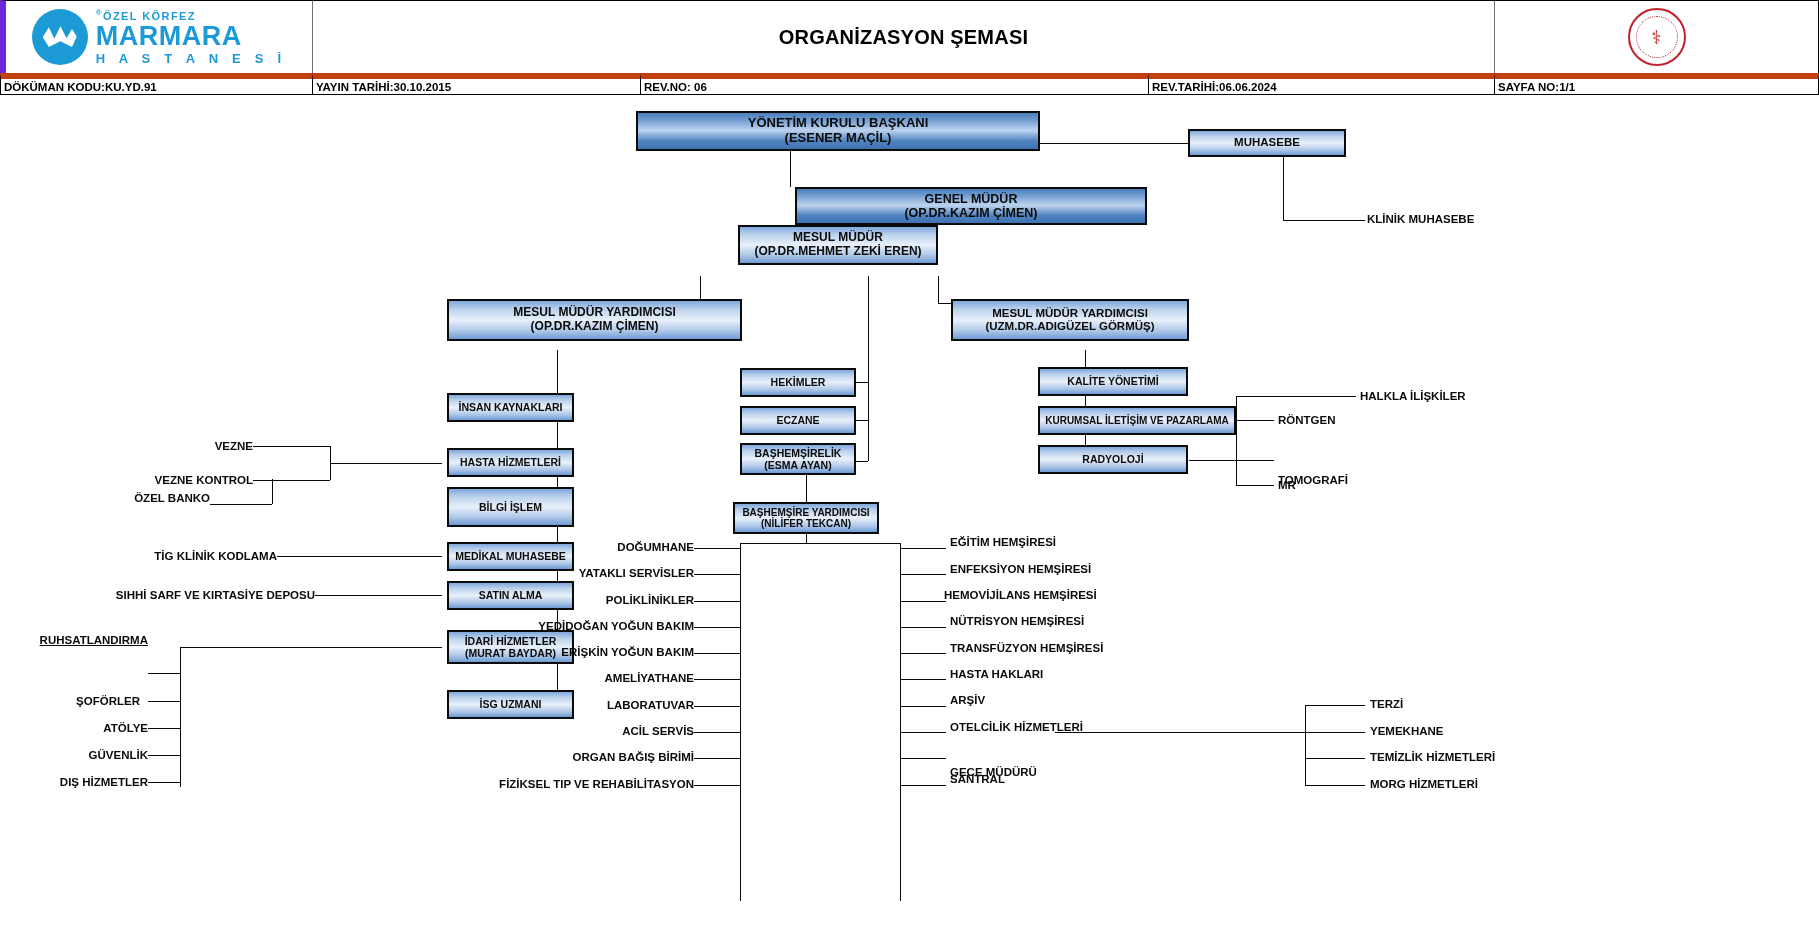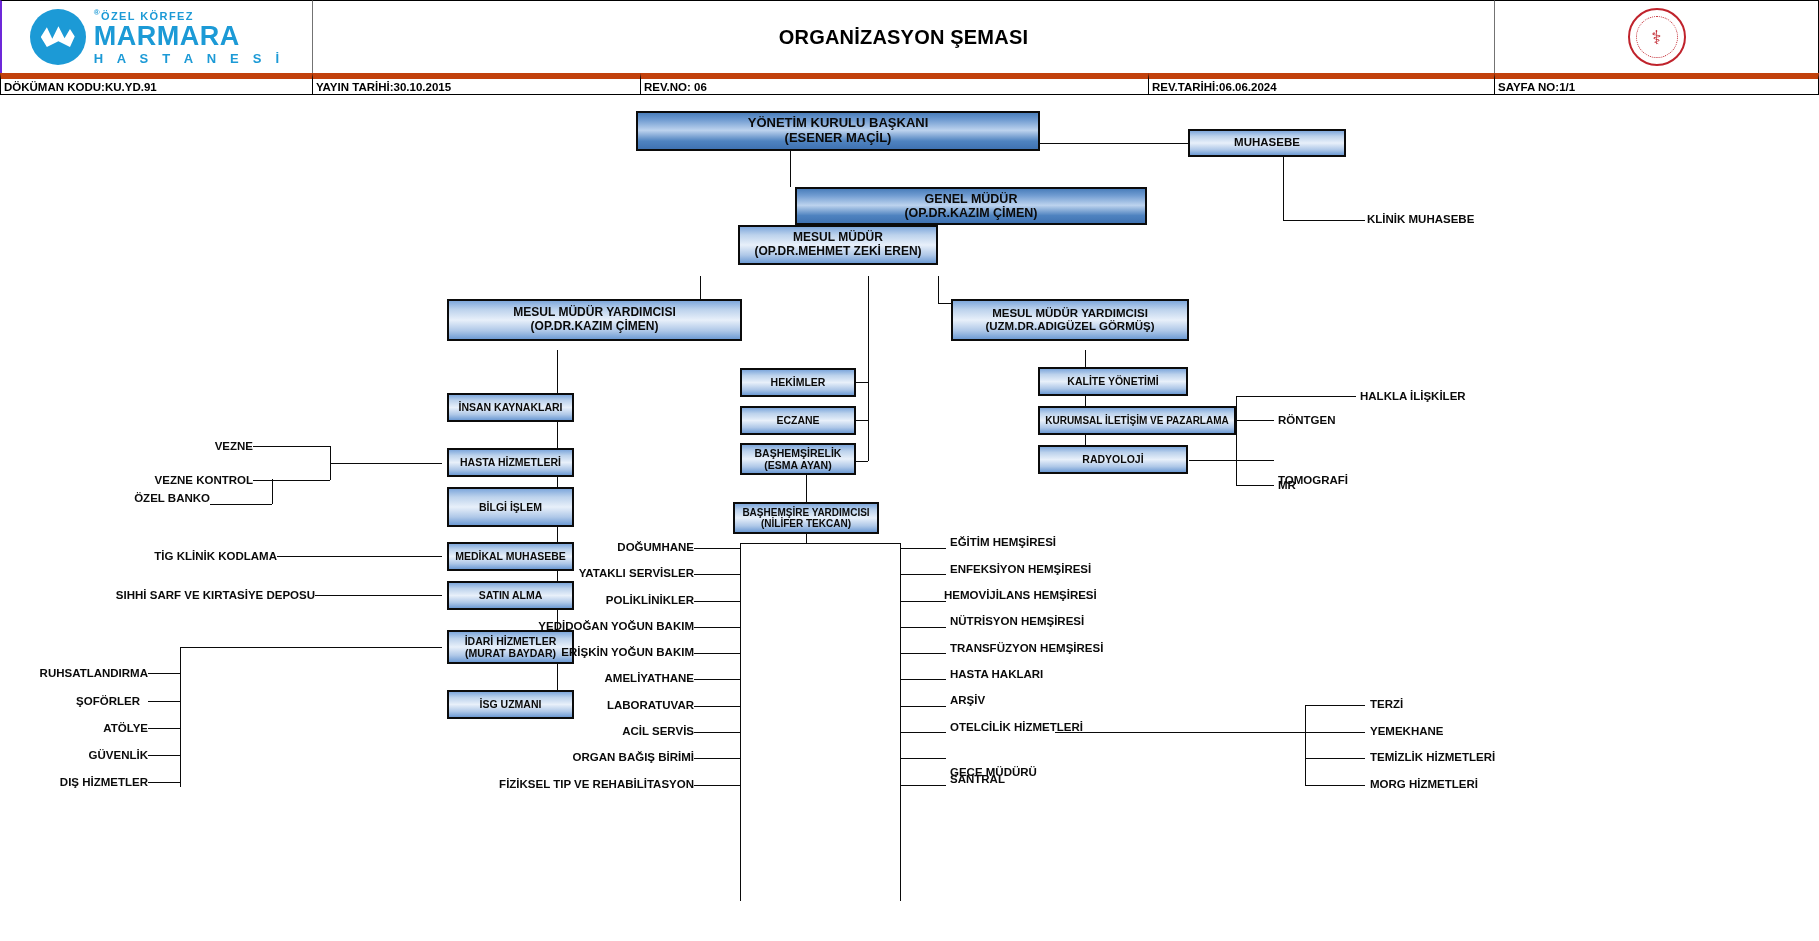--- a/index.html
+++ b/index.html
@@ -21,21 +21,21 @@
     position: absolute; left: 0; top: 0;
     width: 1819px; height: 95px;
     border-bottom: 1px solid #000;
   }
   .hdr-row1 { position: absolute; left:0; top:0; width:1819px; height:73px; }
   .hdr-cell {
     position: absolute; top: 0; height: 73px;
     border-left: 1px solid #737373; border-top: 1px solid #000;
     display: flex; align-items: center; justify-content: center;
   }
-  .hdr-logo  { left: 0;    width: 312px; border-left: 2px solid #6d28d9;}
+  .hdr-logo  { left: 0;    width: 312px; border-left: 6px solid #6d28d9;}
   .hdr-title { left: 312px; width: 1182px; }
   .hdr-seal  { left: 1494px; width: 325px; border-right: 1px solid #000; }
   .doc-title {
     font-size: 20px; font-weight: bold; letter-spacing: .2px; color: #000;
   }
 
   
   .logo-wrap { display: flex; align-items: center; gap: 8px; }
   .logo-mark {
     width: 56px; height: 56px; border-radius: 50%;
@@ -330,21 +330,21 @@
     <div class="node" style="left:1038px; top:350px; width:150px; height:29px; font-size:10.5px;">
       <span class="l1">RADYOLOJİ</span>
     </div>
 
     <div class="lbl r" style="left:153px; top:345px; width:100px;">VEZNE</div>
     <div class="lbl r" style="left:113px; top:379px; width:140px;">VEZNE KONTROL</div>
     <div class="lbl r" style="left:100px; top:397px; width:110px;">ÖZEL BANKO</div>
     <div class="lbl r" style="left:117px; top:455px; width:160px;">TİG KLİNİK KODLAMA</div>
     <div class="lbl r" style="left:75px; top:494px; width:240px;">SIHHİ SARF VE KIRTASİYE DEPOSU</div>
 
-    <div class="lbl r" style="left:8px; top:572px; width:140px;">RUHSATLANDIRMA</div>
+    <div class="lbl r" style="left:8px; top:539px; width:140px;text-decoration:underline;">RUHSATLANDIRMA</div>
     <div class="lbl r" style="left:0; top:600px; width:140px;">ŞOFÖRLER</div>
     <div class="lbl r" style="left:8px; top:627px; width:140px;">ATÖLYE</div>
     <div class="lbl r" style="left:8px; top:654px; width:140px;">GÜVENLİK</div>
     <div class="lbl r" style="left:8px; top:681px; width:140px;">DIŞ HİZMETLER</div>
 
     <div class="lbl l" style="left:1360px; top:295px;">HALKLA İLİŞKİLER</div>
     <div class="lbl l" style="left:1278px; top:319px;">RÖNTGEN</div>
     <div class="lbl l" style="left:1278px; top:379px;">TOMOGRAFİ</div>
     <div class="lbl l" style="left:1278px; top:384px;">MR</div>
 

